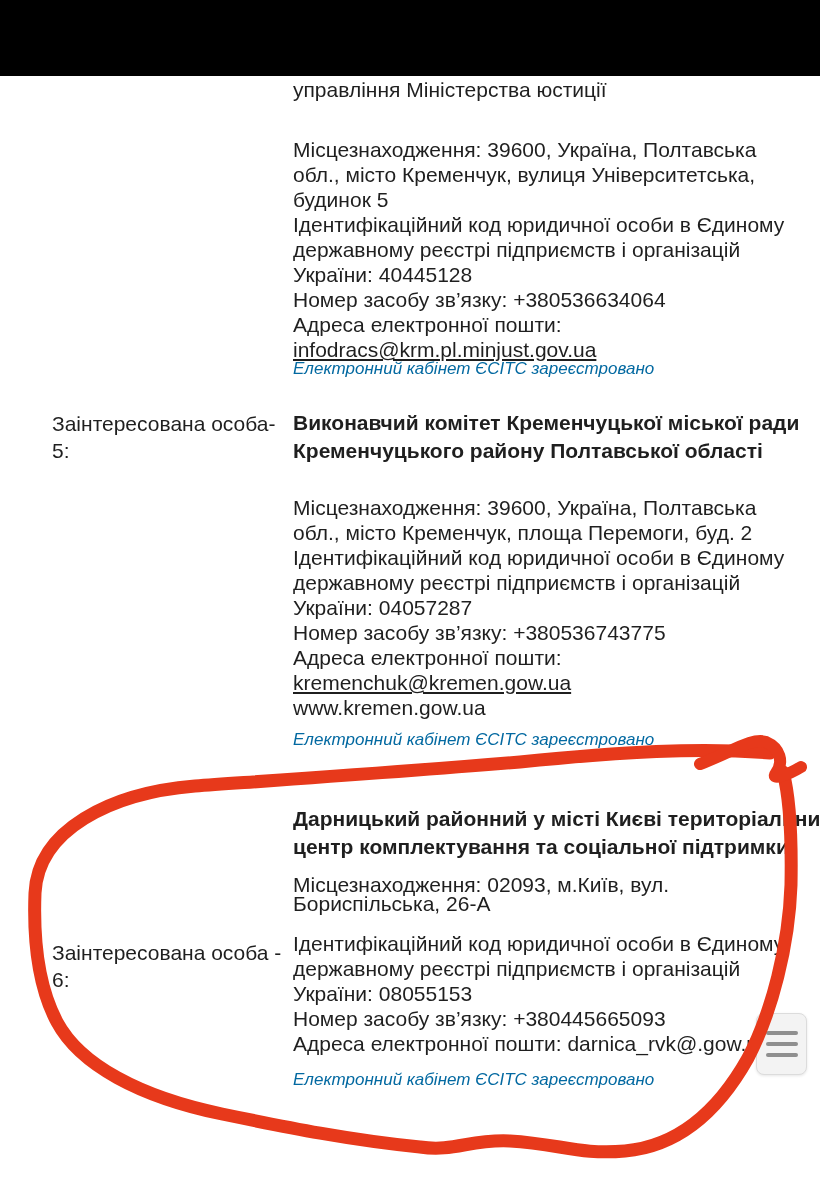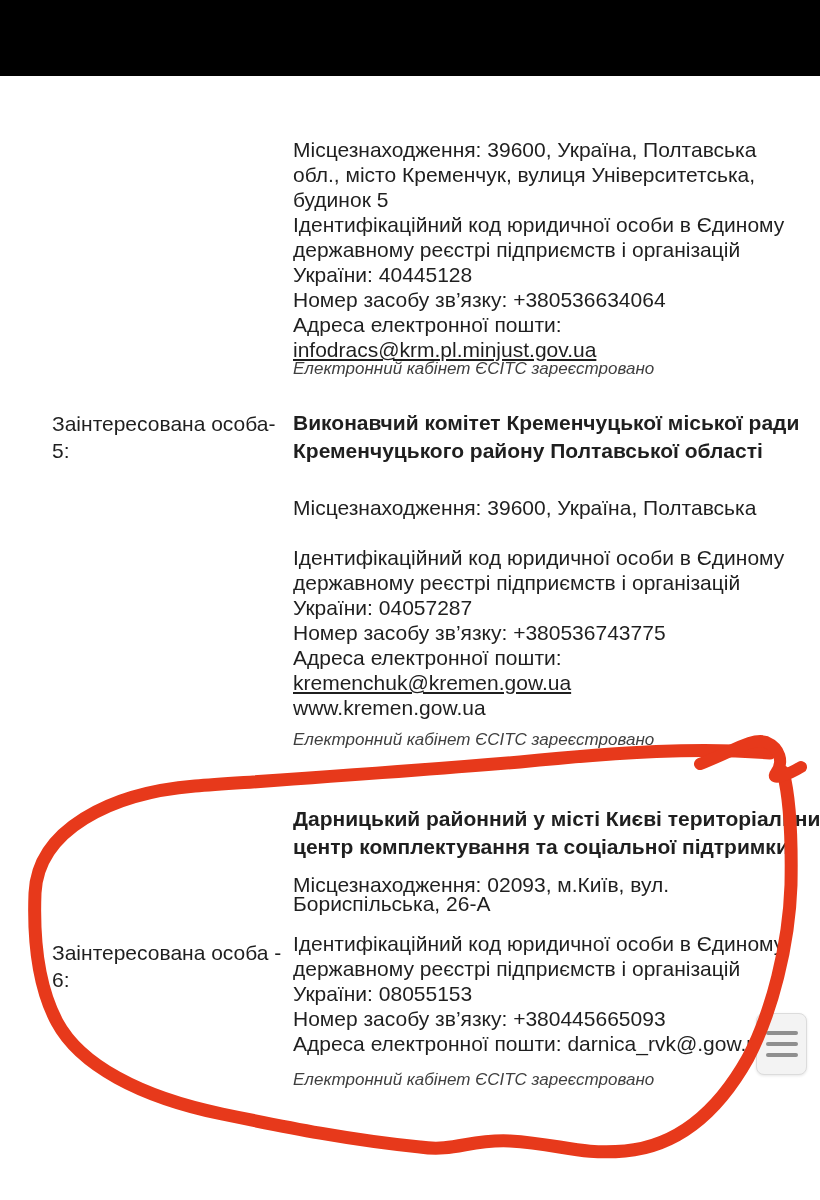--- a/index.html
+++ b/index.html
@@ -6,60 +6,62 @@
   .screen{
     position:relative;width:820px;height:1200px;overflow:hidden;
     background:#ffffff;
     font-family:"Liberation Sans", sans-serif;
     color:#1f1f1f;
   }
   .topbar{position:absolute;left:0;top:0;width:820px;height:76px;background:#000;}
   .tline{position:absolute;white-space:nowrap;font-size:21px;line-height:25px;color:#1f1f1f;}
   .doc-line{position:absolute;left:293px;white-space:nowrap;font-size:21px;line-height:25px;}
   .bold{font-weight:bold;}
-  .italic-note{position:absolute;left:293px;white-space:nowrap;font-size:17px;font-style:italic;color:#404040;}
+  .italic-note{position:absolute;left:293px;white-space:nowrap;font-size:17px;font-style:italic;color:#0369a1;}
   .email{text-decoration:underline;}
   .label-col{position:absolute;left:52px;white-space:nowrap;font-size:21px;line-height:27px;}
   .annotation-svg{position:absolute;left:0;top:0;z-index:30;pointer-events:none;}
   .scroll-handle{
     position:absolute;left:756px;top:1013px;width:51px;height:62px;z-index:20;
     background:#f3f3f3;border:1px solid #dcdcdc;border-radius:8px;
     box-shadow:0 1px 3px rgba(0,0,0,0.10);
     display:flex;flex-direction:column;align-items:center;justify-content:center;gap:7px;
     box-sizing:border-box;
   }
   .scroll-handle .bar{width:32px;height:4px;border-radius:2px;background:#8f8f8f;}
 </style>
 </head>
 <body>
 
 <div class="screen">
 
   <div class="topbar"></div>
 
+  <div class="tline" style="left:293px;top:77px;">управління Міністерства юстиції</div>
 
   <div class="doc-line" style="top:137px;">Місцезнаходження: 39600, Україна, Полтавська</div>
   <div class="doc-line" style="top:162px;">обл., місто Кременчук, вулиця Університетська,</div>
   <div class="doc-line" style="top:187px;">будинок 5</div>
   <div class="doc-line" style="top:212px;">Ідентифікаційний код юридичної особи в Єдиному</div>
   <div class="doc-line" style="top:237px;">державному реєстрі підприємств і організацій</div>
   <div class="doc-line" style="top:262px;">України: 40445128</div>
   <div class="doc-line" style="top:287px;">Номер засобу зв’язку: +380536634064</div>
   <div class="doc-line" style="top:312px;">Адреса електронної пошти:</div>
   <div class="doc-line email" style="top:337px;">infodracs@krm.pl.minjust.gov.ua</div>
   <div class="italic-note" style="top:359px;">Електронний кабінет ЄСІТС зареєстровано</div>
 
   <div class="label-col" style="top:410px;">
     <div>Заінтересована особа-</div>
     <div>5:</div>
   </div>
   <div class="doc-line bold" style="top:437px;line-height:28px;">Кременчуцького району Полтавської області</div>
   <div class="doc-line bold" style="top:409px;line-height:28px;">Виконавчий комітет Кременчуцької міської ради</div>
 
   <div class="doc-line" style="top:495px;">Місцезнаходження: 39600, Україна, Полтавська</div>
+  <div class="doc-line" style="top:520px;">обл., місто Кременчук, площа Перемоги, буд. 2</div>
   <div class="doc-line" style="top:545px;">Ідентифікаційний код юридичної особи в Єдиному</div>
   <div class="doc-line" style="top:570px;">державному реєстрі підприємств і організацій</div>
   <div class="doc-line" style="top:595px;">України: 04057287</div>
   <div class="doc-line" style="top:620px;">Номер засобу зв’язку: +380536743775</div>
   <div class="doc-line" style="top:645px;">Адреса електронної пошти:</div>
   <div class="doc-line email" style="top:670px;">kremenchuk@kremen.gow.ua</div>
   <div class="doc-line" style="top:695px;">www.kremen.gow.ua</div>
   <div class="italic-note" style="top:730px;">Електронний кабінет ЄСІТС зареєстровано</div>
 
   <div class="doc-line bold" style="top:805px;line-height:28px;">Дарницький районний у місті Києві територіальний</div>

